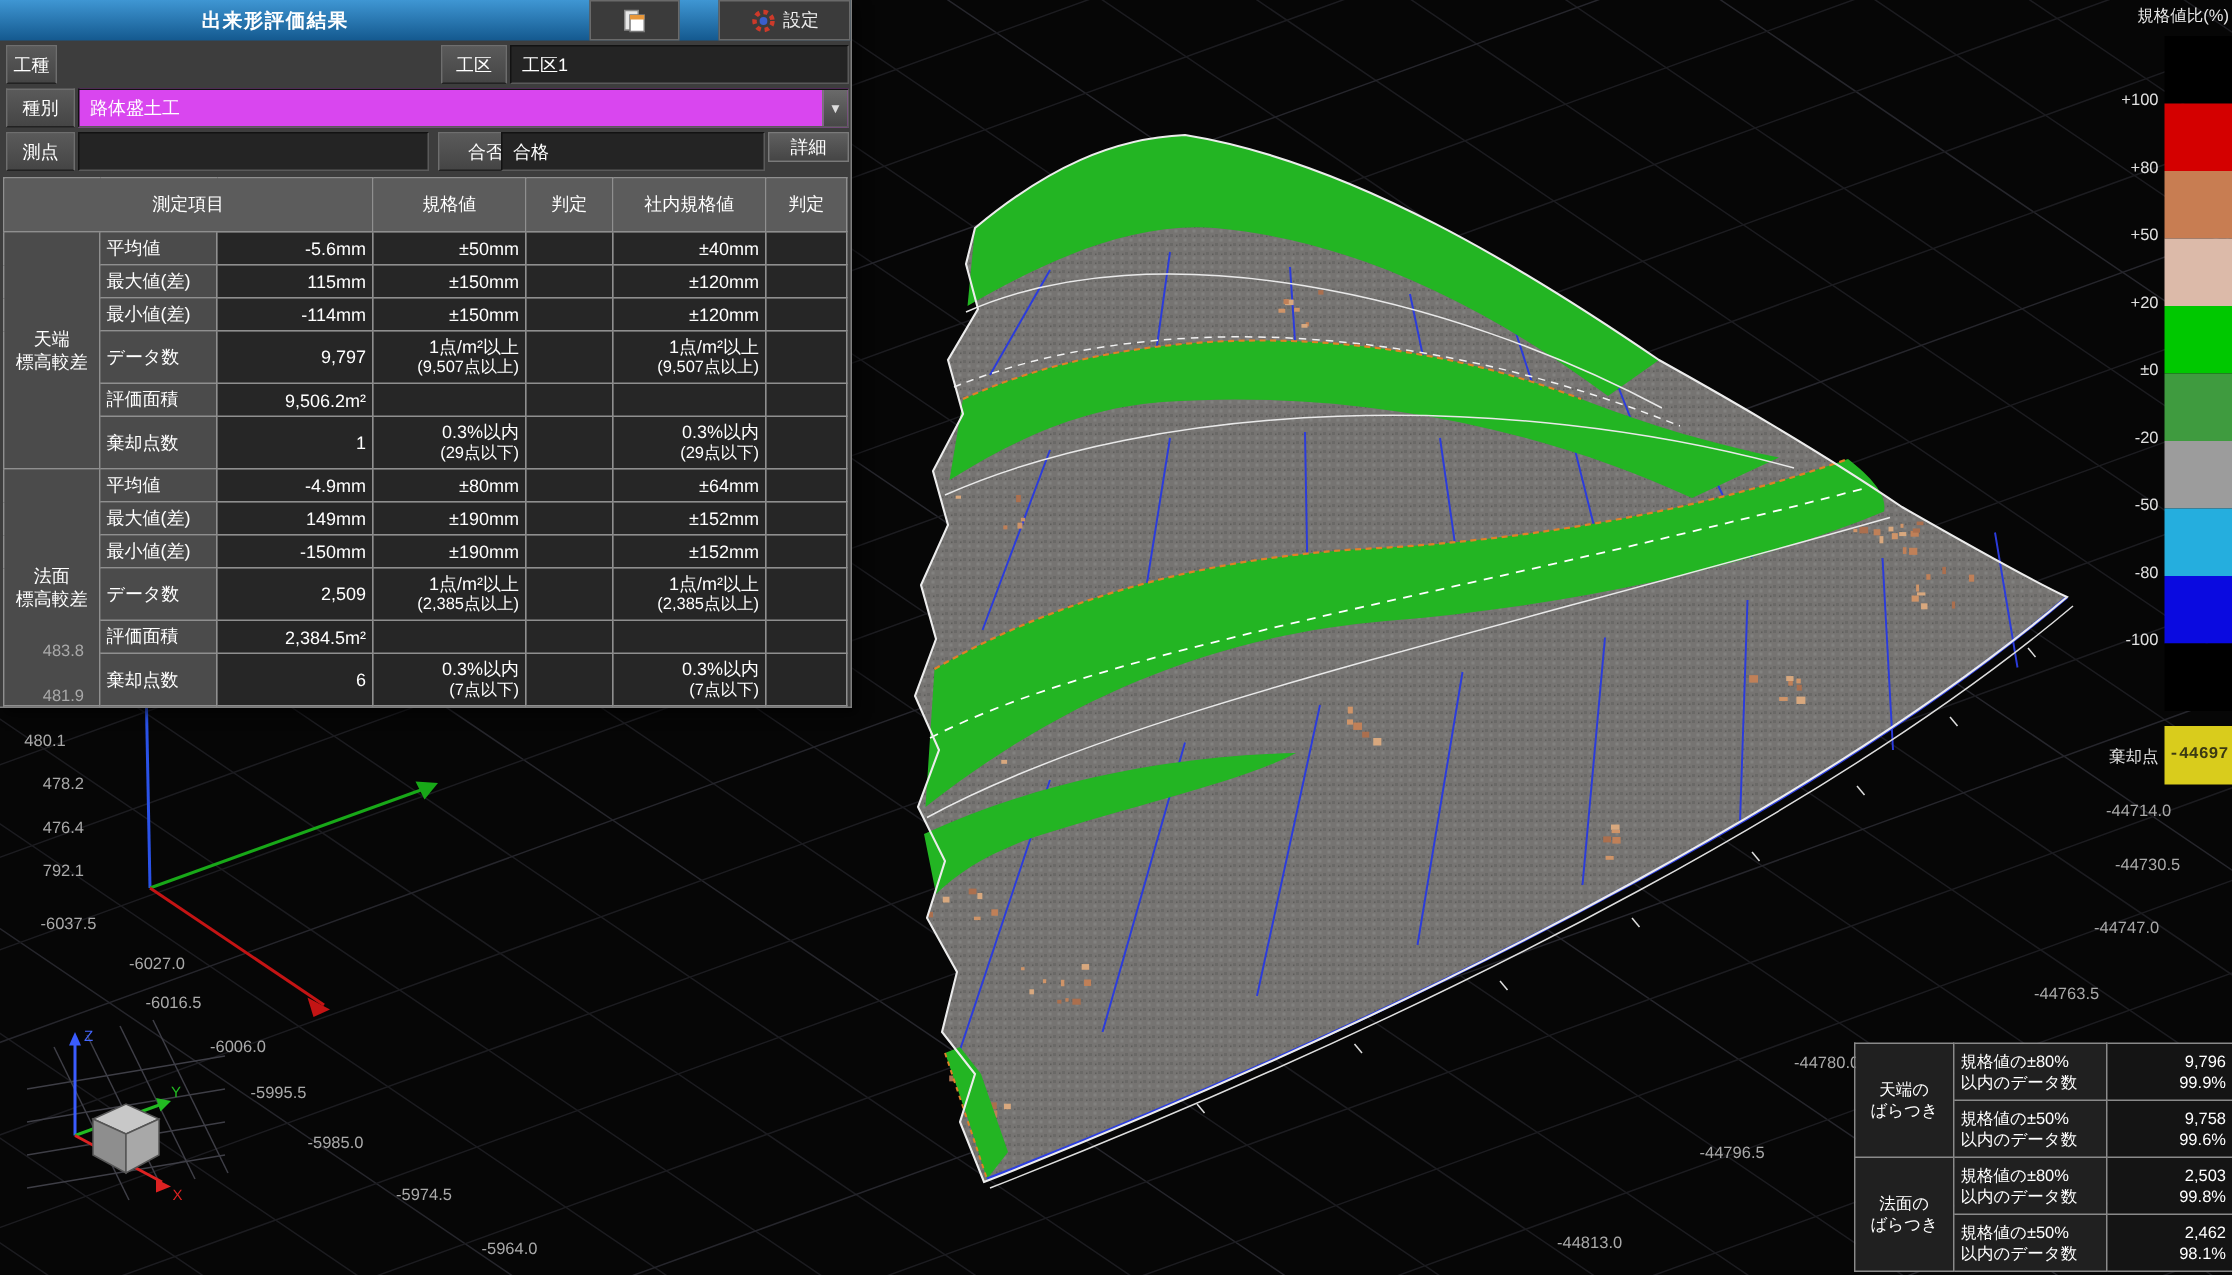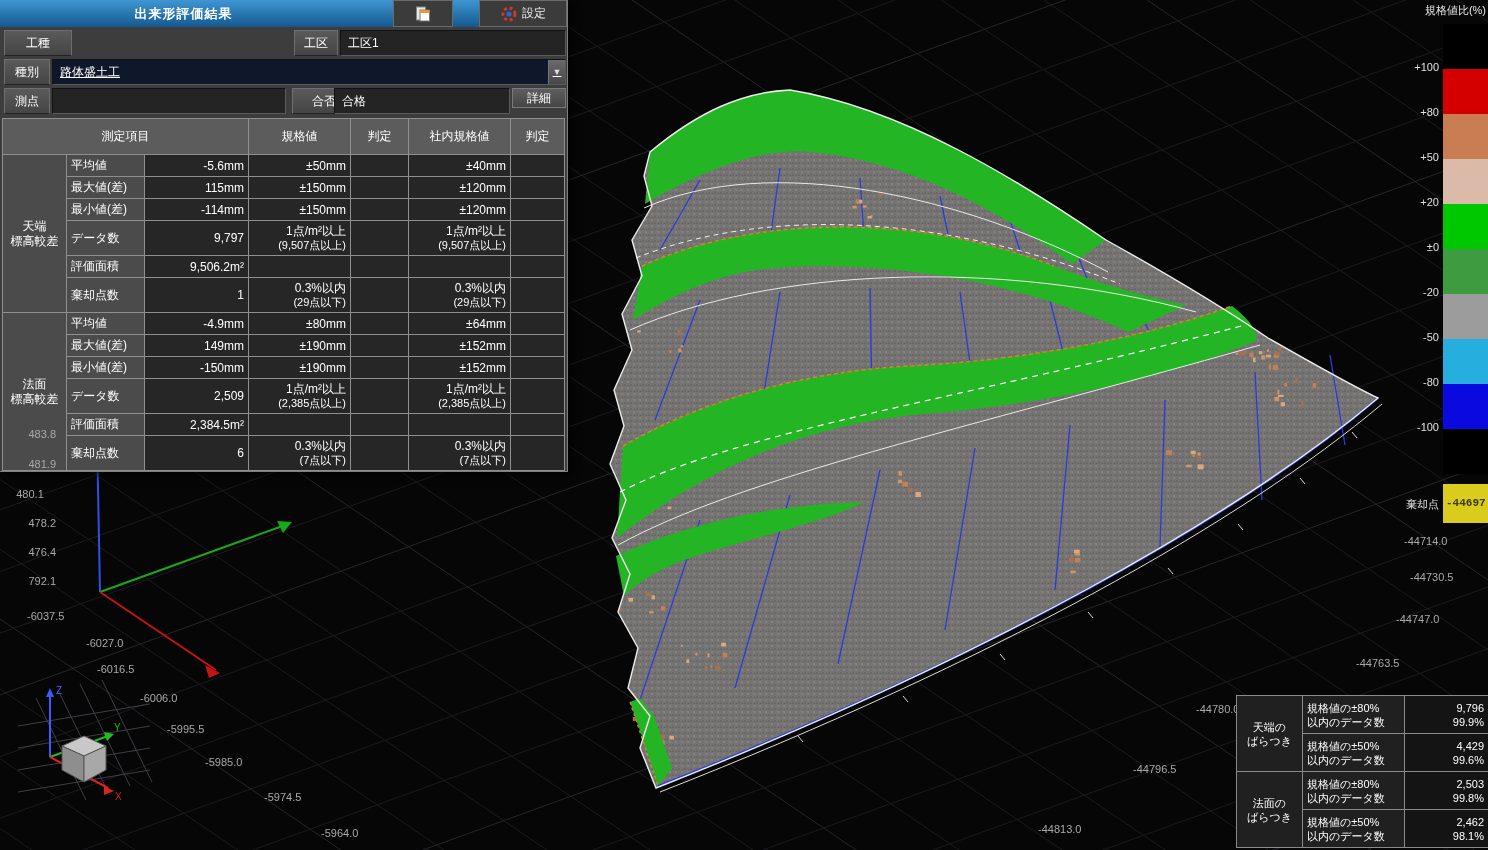--- a/index.html
+++ b/index.html
@@ -26,23 +26,23 @@
   .tb-btn { display:flex; align-items:center; gap:4px; padding:0 20px; background:#3b3b3b;
             border:1px solid #6a6a6a; color:#eee; font-size:12px; cursor:default;margin-left:26px; }
   .flabel { position:absolute; background:linear-gradient(180deg,#5a5a5a,#454545);
             border:1px solid #6e6e6e; border-bottom-color:#222; color:#fff; font-size:12px;
             display:flex; align-items:center; justify-content:center; }
   .ffield { position:absolute; background:#242424; border:1px solid #121212;
             border-bottom-color:#5a5a5a; border-right-color:#5a5a5a; color:#fff; font-size:12px;
             display:flex; align-items:center; padding:0 7px; }
   .ffield input { width:100%; background:transparent; border:none; outline:none; color:#fff; font-size:12px;
                   font-family:"Liberation Sans",sans-serif; }
-  .fselect { position:absolute; background:#0f172a; border:1px solid #121212;
+  .fselect { position:absolute; background:#d946ef; border:1px solid #121212;
              border-bottom-color:#5a5a5a; border-right-color:#5a5a5a; color:#fff; font-size:12px;
-             display:flex; align-items:center; padding:0 0 0 7px;text-decoration:underline; }
+             display:flex; align-items:center; padding:0 0 0 7px; }
   .fselect .val { flex:1; }
   .fselect .arrow { width:17px; height:100%; background:linear-gradient(180deg,#6a6a6a,#474747);
                     border-left:1px solid #777; color:#ddd; font-size:9px; display:flex;
                     align-items:center; justify-content:center; }
   .fbtn { position:absolute; background:linear-gradient(180deg,#5f5f5f,#454545); border:1px solid #7a7a7a;
           color:#fff; font-size:12px; display:flex; align-items:center; justify-content:center; cursor:default; }
 
   #eval-table { position:absolute; left:2px; top:118px; width:562px; border-collapse:collapse;
                 table-layout:fixed; }
   #eval-table th, #eval-table td { border:1px solid #8f8f8f; color:#fff; font-size:12px;
@@ -394,21 +394,21 @@
       </div>
       <div class="tb-btn">
         <svg width="18" height="18" viewBox="0 0 18 18">
           <circle cx="9" cy="9" r="6" fill="none" stroke="#cc3a2a" stroke-width="3" stroke-dasharray="3 2.6"></circle>
           <circle cx="9" cy="9" r="2.6" fill="#3a5ecc"></circle>
         </svg>
         <span>設定</span>
       </div>
     </div>
 
-    <div class="flabel" style="left:4px;top:30px;width:68px;height:26px">工種</div>
+    <div class="flabel" style="left:4px;top:30px;width:34px;height:26px">工種</div>
     <div class="flabel" style="left:294px;top:30px;width:44px;height:26px">工区</div>
     <div class="ffield" style="left:340px;top:30px;width:226px;height:26px">工区1</div>
 
     <div class="flabel" style="left:4px;top:59px;width:46px;height:26px">種別</div>
     <div class="fselect" style="left:52px;top:59px;width:514px;height:26px">
       <span class="val">路体盛土工</span>
       <span class="arrow">▼</span>
     </div>
 
     <div class="flabel" style="left:4px;top:88px;width:46px;height:26px">測点</div>
@@ -608,21 +608,21 @@
               <div>9,796</div>
               <div>99.9%</div>
             </td>
       </tr>
       <tr>
         <td class="s-lbl">
               <div>規格値の±50%</div>
               <div>以内のデータ数</div>
             </td>
         <td class="s-val">
-              <div>4,429</div>
+              <div>9,758</div>
               <div>99.6%</div>
             </td>
       </tr>
       <tr>
         <td class="s-grp" rowspan="2"><span>法面の</span><br><span>ばらつき</span></td>
         <td class="s-lbl">
               <div>規格値の±80%</div>
               <div>以内のデータ数</div>
             </td>
         <td class="s-val">

